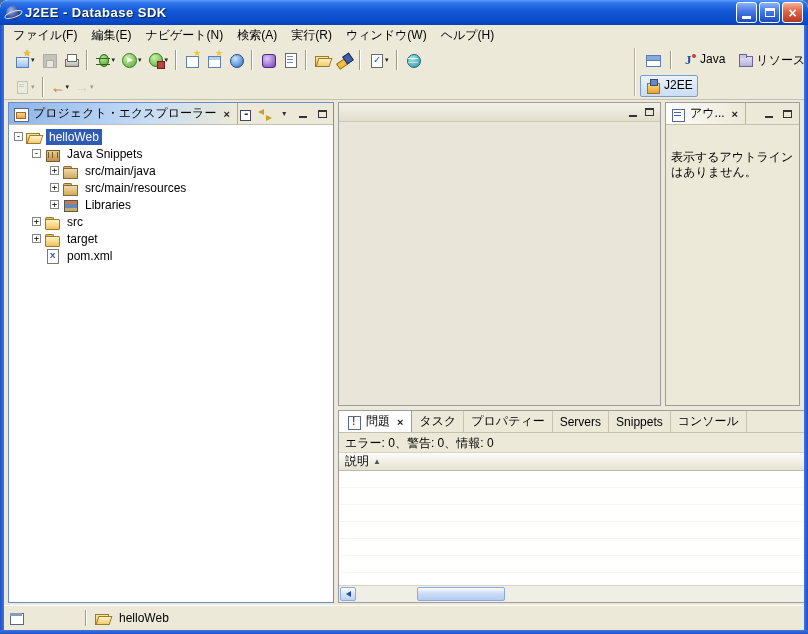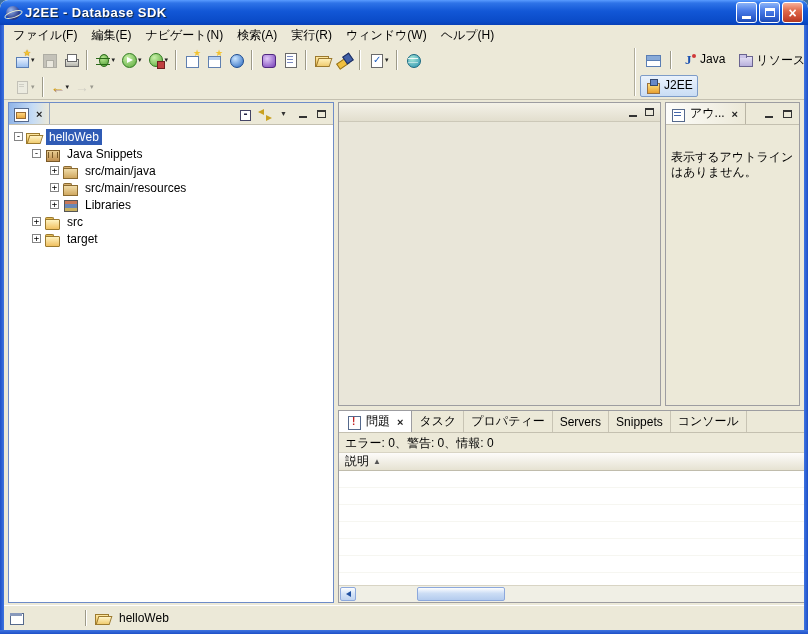--- a/index.html
+++ b/index.html
@@ -312,20 +312,21 @@
         </div>
       </div>
     </div>
 
     <div class="main">
 
       <section class="view pe">
         <div class="vtabs">
           <div class="vtab vtab-focused">
             <span class="ti16 ic-petab"></span>
+            <span>プロジェクト・エクスプローラー</span>
             <span class="vtab-close">×</span>
           </div>
           <div class="vtab-spacer"></div>
           <div class="vtools">
             <div class="vbtn">
                 <span class="ti16 ic-collapse"></span>
               </div>
             <div class="vbtn">
                 <span class="ti16 ic-link"></span>
               </div>
@@ -368,20 +369,25 @@
           </div>
           <div class="trow-item lvl1">
             <span class="expander">+</span>
             <span class="tico ic-folder"></span>
             <span class="tlabel">src</span>
           </div>
           <div class="trow-item lvl1">
             <span class="expander">+</span>
             <span class="tico ic-folder"></span>
             <span class="tlabel">target</span>
+          </div>
+          <div class="trow-item lvl1">
+            <span class="expander none"></span>
+            <span class="tico ic-xml"></span>
+            <span class="tlabel">pom.xml</span>
           </div>
         </div>
       </section>
 
       <section class="editor-area">
         <div class="ed-head">
           <div class="vbtn">
               <span class="g-vmin"></span>
             </div>
           <div class="vbtn">

